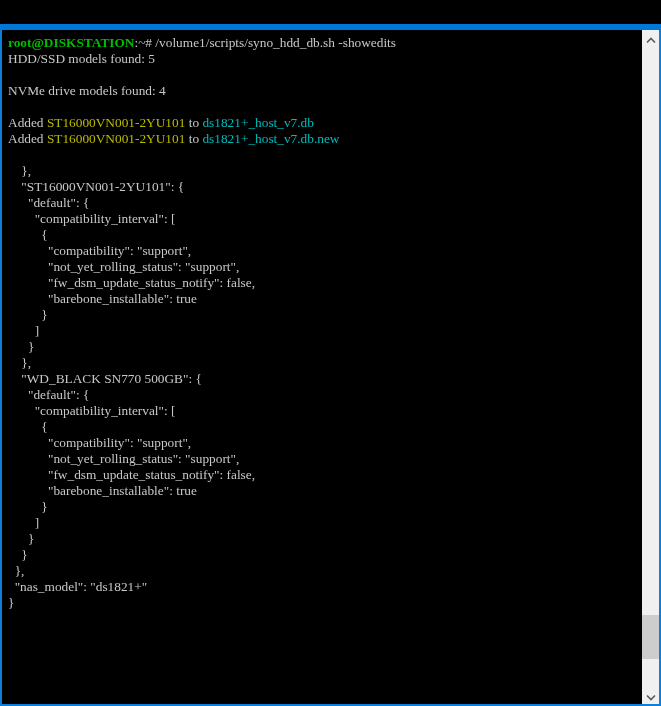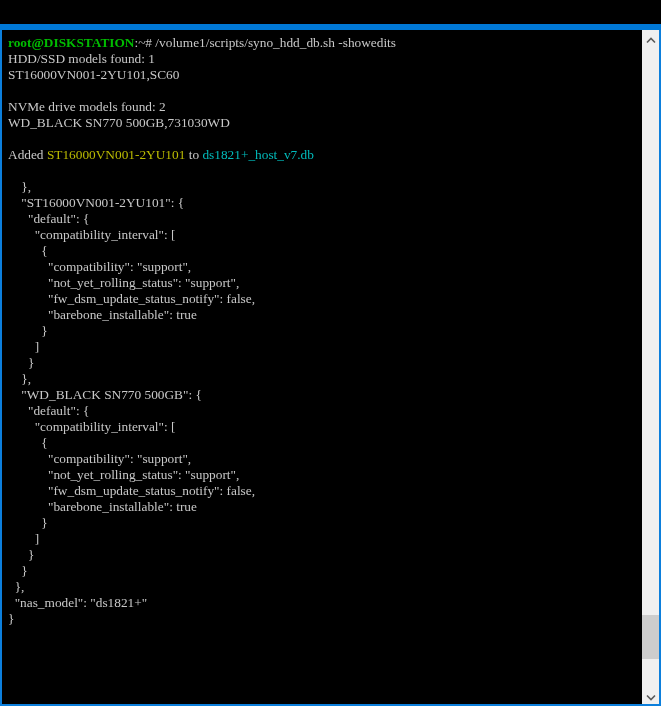--- a/index.html
+++ b/index.html
@@ -102,27 +102,26 @@
               <line x1="0.5" y1="0.5" x2="10.5" y2="10.5"></line>
               <line x1="10.5" y1="0.5" x2="0.5" y2="10.5"></line>
             </svg>
         </span>
       </div>
     </div>
   </div>
 
   <div class="terminal" id="terminal">
       <div class="tline"><span class="c-green">root@DISKSTATION</span><span class="c-fg">:~# /volume1/scripts/syno_hdd_db.sh -showedits</span></div>
-      <div class="tline"><span class="c-fg">HDD/SSD models found: 1</span></div>
-      <div class="tline"><span class="c-fg">ST16000VN001-2YU101,SC60</span></div>
+      <div class="tline"><span class="c-fg">HDD/SSD models found: 5</span></div>
       <div class="tline">&nbsp;</div>
-      <div class="tline"><span class="c-fg">NVMe drive models found: 2</span></div>
-      <div class="tline"><span class="c-fg">WD_BLACK SN770 500GB,731030WD</span></div>
+      <div class="tline"><span class="c-fg">NVMe drive models found: 4</span></div>
       <div class="tline">&nbsp;</div>
       <div class="tline"><span class="c-fg">Added </span><span class="c-yellow">ST16000VN001-2YU101</span><span class="c-fg"> to </span><span class="c-cyan">ds1821+_host_v7.db</span></div>
+      <div class="tline"><span class="c-fg">Added </span><span class="c-yellow">ST16000VN001-2YU101</span><span class="c-fg"> to </span><span class="c-cyan">ds1821+_host_v7.db.new</span></div>
       <div class="tline">&nbsp;</div>
       <div class="tline"><span class="c-fg">    },</span></div>
       <div class="tline"><span class="c-fg">    "ST16000VN001-2YU101": {</span></div>
       <div class="tline"><span class="c-fg">      "default": {</span></div>
       <div class="tline"><span class="c-fg">        "compatibility_interval": [</span></div>
       <div class="tline"><span class="c-fg">          {</span></div>
       <div class="tline"><span class="c-fg">            "compatibility": "support",</span></div>
       <div class="tline"><span class="c-fg">            "not_yet_rolling_status": "support",</span></div>
       <div class="tline"><span class="c-fg">            "fw_dsm_update_status_notify": false,</span></div>
       <div class="tline"><span class="c-fg">            "barebone_installable": true</span></div>

